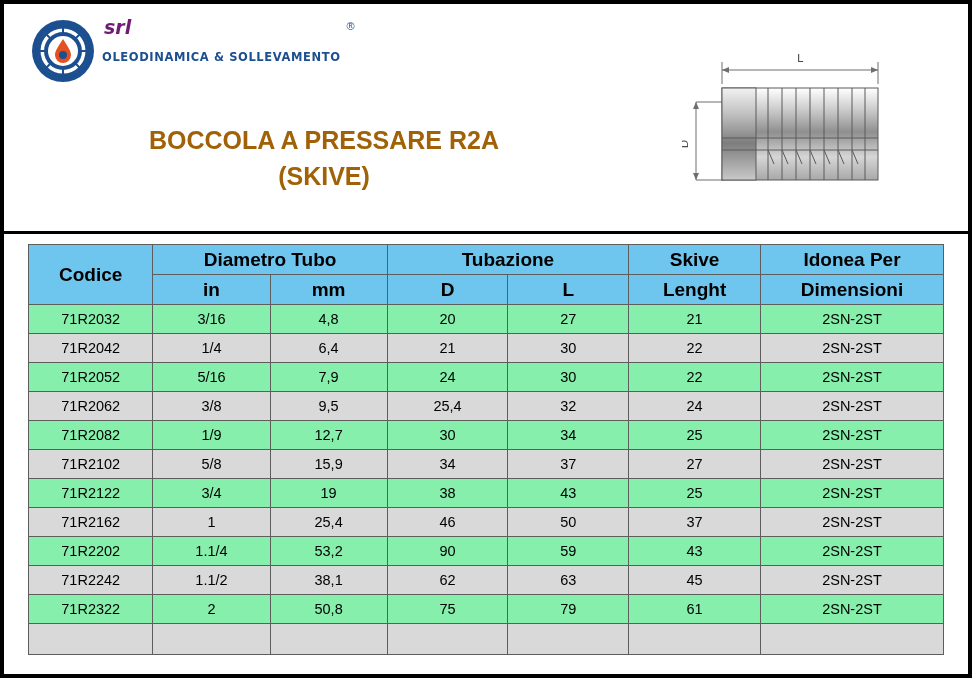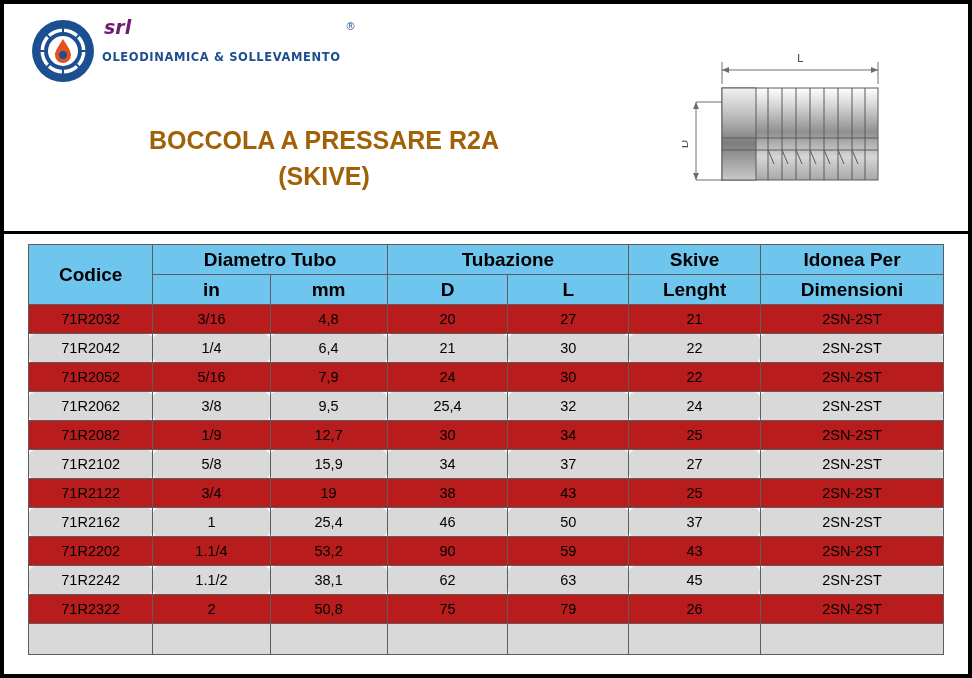--- a/index.html
+++ b/index.html
@@ -131,25 +131,24 @@
     background: #6ec6ef;
     font-weight: bold;
     font-size: 19px;
     height: 29px;
     margin-top: 27px;
   }
   table.spec tbody td {
     font-weight: normal;
   }
   tbody tr.odd td {
-    background: #b91c1c;
+    background: #86efac;
   }
   tbody tr.even td {
     background: #d9d9d9;
-    border-radius: 6px;
   }
   tbody tr.blank td {
     background: #d9d9d9;
     height: 30px;
   }
   col.c-codice { width: 13.6%; }
   col.c-in     { width: 12.8%; }
   col.c-mm     { width: 12.8%; }
   col.c-d      { width: 13.2%; }
   col.c-l      { width: 13.2%; }
@@ -382,21 +381,21 @@
           <td>63</td>
           <td>45</td>
           <td>2SN-2ST</td>
         </tr>
         <tr class="odd">
           <td>71R2322</td>
           <td>2</td>
           <td>50,8</td>
           <td>75</td>
           <td>79</td>
-          <td>26</td>
+          <td>61</td>
           <td>2SN-2ST</td>
         </tr>
         <tr class="blank">
           <td></td>
           <td></td>
           <td></td>
           <td></td>
           <td></td>
           <td></td>
           <td></td>

